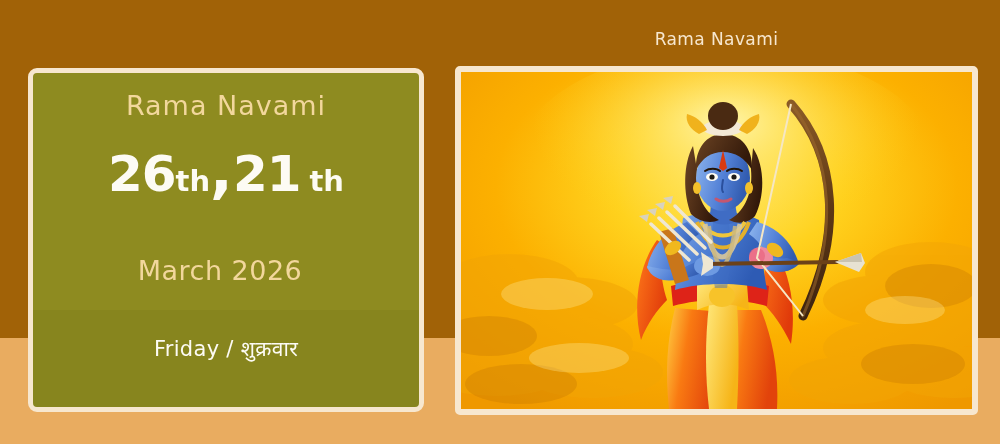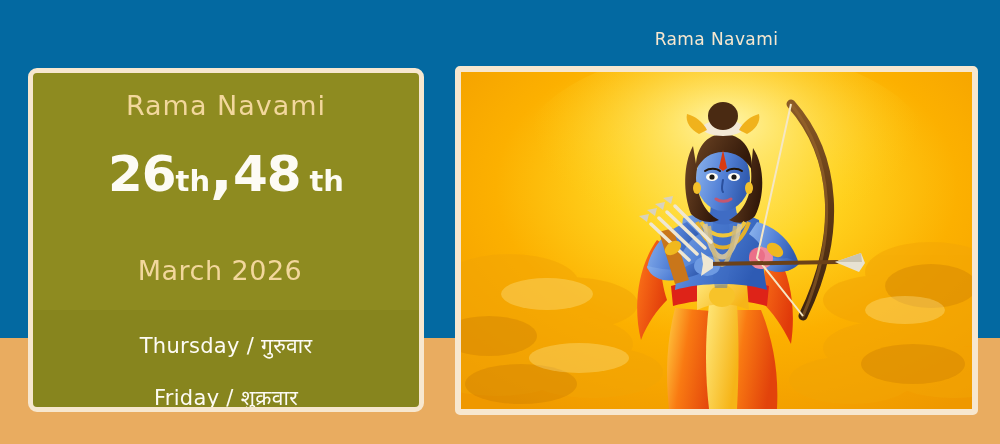--- a/index.html
+++ b/index.html
@@ -12,21 +12,21 @@
     height: 444px;
     overflow: hidden;
     font-family: "Liberation Sans", sans-serif;
     background: #ffffff;
   }
 
   #stage {
     position: relative;
     width: 1000px;
     height: 420px;
-    background: #0369a1;
+    background: #a16207;
   }
 
   
   #bottom-band {
     position: absolute;
     left: 0;
     top: 338px;
     width: 1000px;
     height: 106px;
     background: #e9ac60;
@@ -158,27 +158,26 @@
   <div id="bottom-band"></div>
 
   <div id="page-title">Rama Navami</div>
 
   <div id="date-card">
     <div id="date-card-inner">
 
       <div id="card-festival-name">Rama Navami</div>
 
       <div id="date-line">
-        <span class="day-num">26</span><span class="day-suffix">th</span><span class="day-sep">,</span><span class="day-num">48</span><span class="day-gap"></span><span class="day-suffix">th</span>
+        <span class="day-num">26</span><span class="day-suffix">th</span><span class="day-sep">,</span><span class="day-num">21</span><span class="day-gap"></span><span class="day-suffix">th</span>
       </div>
 
       <div id="month-year">March 2026</div>
 
       <div id="weekday-band">
-        <div class="weekday-line" id="weekday-1">Thursday / गुरुवार</div>
         <div class="weekday-line" id="weekday-2">Friday / शुक्रवार</div>
       </div>
 
     </div>
   </div>
 
   <div id="image-panel">
     <div id="image-frame">
       <svg id="rama-illustration" viewBox="0 0 511 337" preserveAspectRatio="xMidYMid slice">
         <defs>

